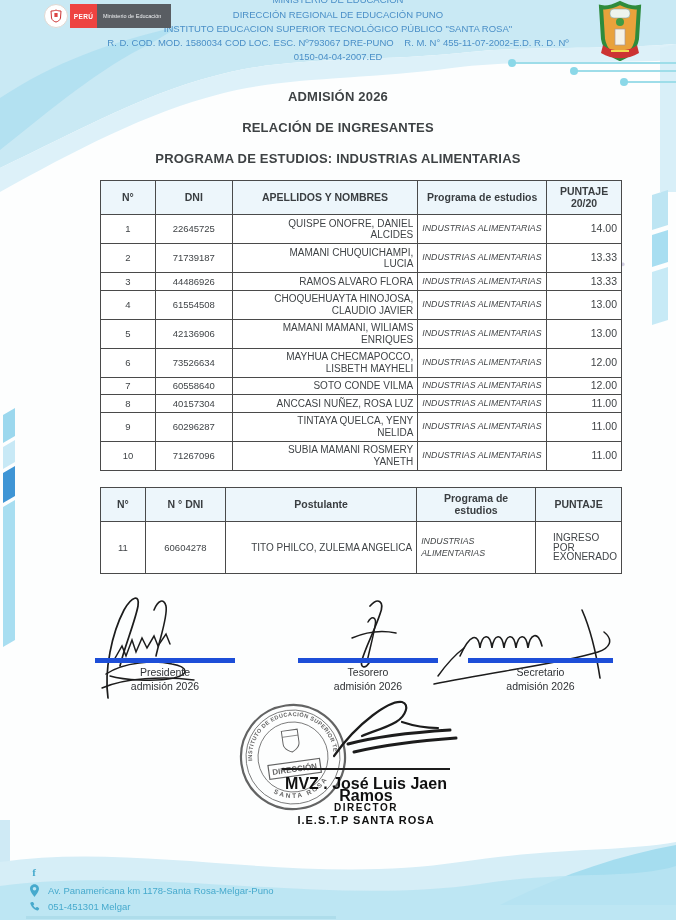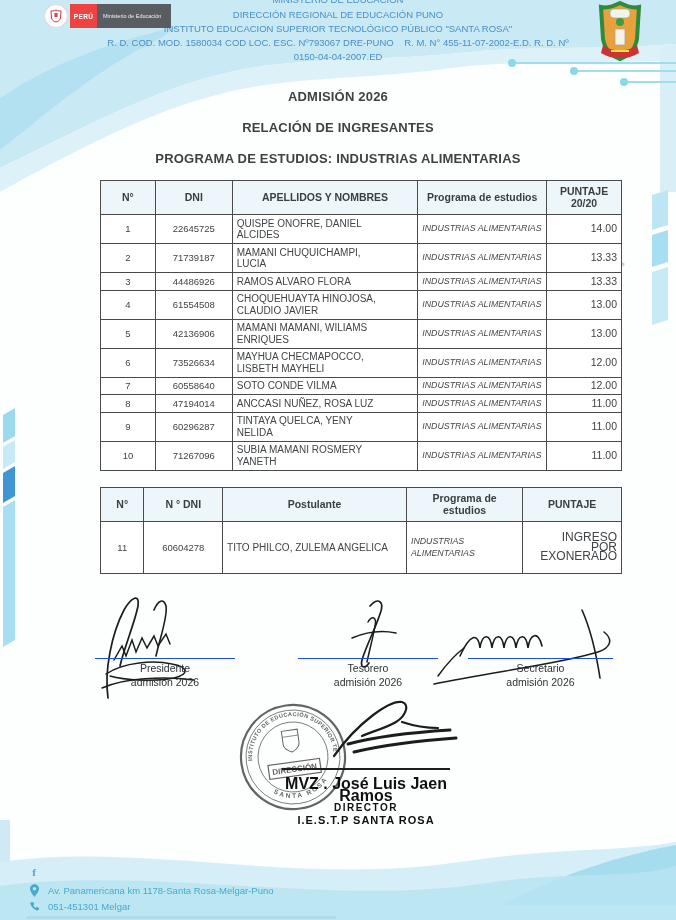--- a/index.html
+++ b/index.html
@@ -33,30 +33,30 @@
              color:#3e4244;font-size:13px;letter-spacing:.2px;}
 
   
   table.doc{position:absolute;left:100px;border-collapse:collapse;width:522px;
             font-size:10px;color:#404447;background:#fff;}
   table.doc th,table.doc td{border:1px solid var(--tbl-border);padding:2.5px 4px;line-height:11.5px;}
   table.doc th{background:var(--th-bg);font-weight:bold;font-size:10.5px;color:#3a3e41;
                text-align:center;white-space:pre-line;height:34px;}
   th.h-score{font-size:9.5px;line-height:11px;}
   td.col-n,td.col-dni{text-align:center;font-size:9.5px;}
-  td.col-name{text-align:left;padding-left:6px;white-space:pre-line;}
+  td.col-name{text-align:right;padding-left:6px;white-space:pre-line;}
   td.col-program{font-size:8.8px;padding-left:6px;color:#45484a;font-style:italic;}
   td.col-score{text-align:right;padding-right:7px;font-size:10.5px;}
   #table2{top:487px;}
   #table2 td{height:52px;}
-  #table2 td.col-score{font-size:12px;line-height:9.5px;text-align:right;padding-left:17px;
+  #table2 td.col-score{font-size:10px;line-height:9.5px;text-align:left;padding-left:17px;
                        white-space:pre-line;font-weight:normal;}
 
   
-  .sig-block{position:absolute;border-top:1px solid #1d4ed8;text-align:center;
+  .sig-block{position:absolute;border-top:5px solid #1d4ed8;text-align:center;
              font-size:10.5px;color:#2f3235;line-height:14px;padding-top:2px;}
   .sig-svg path{fill:none;stroke:#1c1c1c;stroke-linecap:round;}
 
   
   #stamp{transform:rotate(-8deg);opacity:.92;}
   #director-block{position:absolute;left:282px;top:768px;width:168px;text-align:center;
                   border-top:2px solid #1d1d1d;color:#101010;}
   #director-name{font-size:16px;font-weight:bold;line-height:12px;margin-top:8px;}
   #director-title{font-size:10px;font-weight:bold;letter-spacing:1.5px;line-height:12px;}
   #director-inst{font-size:11px;font-weight:bold;letter-spacing:1px;line-height:13px;}
@@ -218,21 +218,21 @@
         </tr>
         <tr>
           <td class="col-n">7</td>
           <td class="col-dni">60558640</td>
           <td class="col-name">SOTO CONDE VILMA</td>
           <td class="col-program">INDUSTRIAS ALIMENTARIAS</td>
           <td class="col-score">12.00</td>
         </tr>
         <tr>
           <td class="col-n">8</td>
-          <td class="col-dni">47194014</td>
+          <td class="col-dni">40157304</td>
           <td class="col-name">ANCCASI NUÑEZ, ROSA LUZ</td>
           <td class="col-program">INDUSTRIAS ALIMENTARIAS</td>
           <td class="col-score">11.00</td>
         </tr>
         <tr>
           <td class="col-n">9</td>
           <td class="col-dni">60296287</td>
           <td class="col-name">TINTAYA QUELCA, YENY
 NELIDA</td>
           <td class="col-program">INDUSTRIAS ALIMENTARIAS</td>

